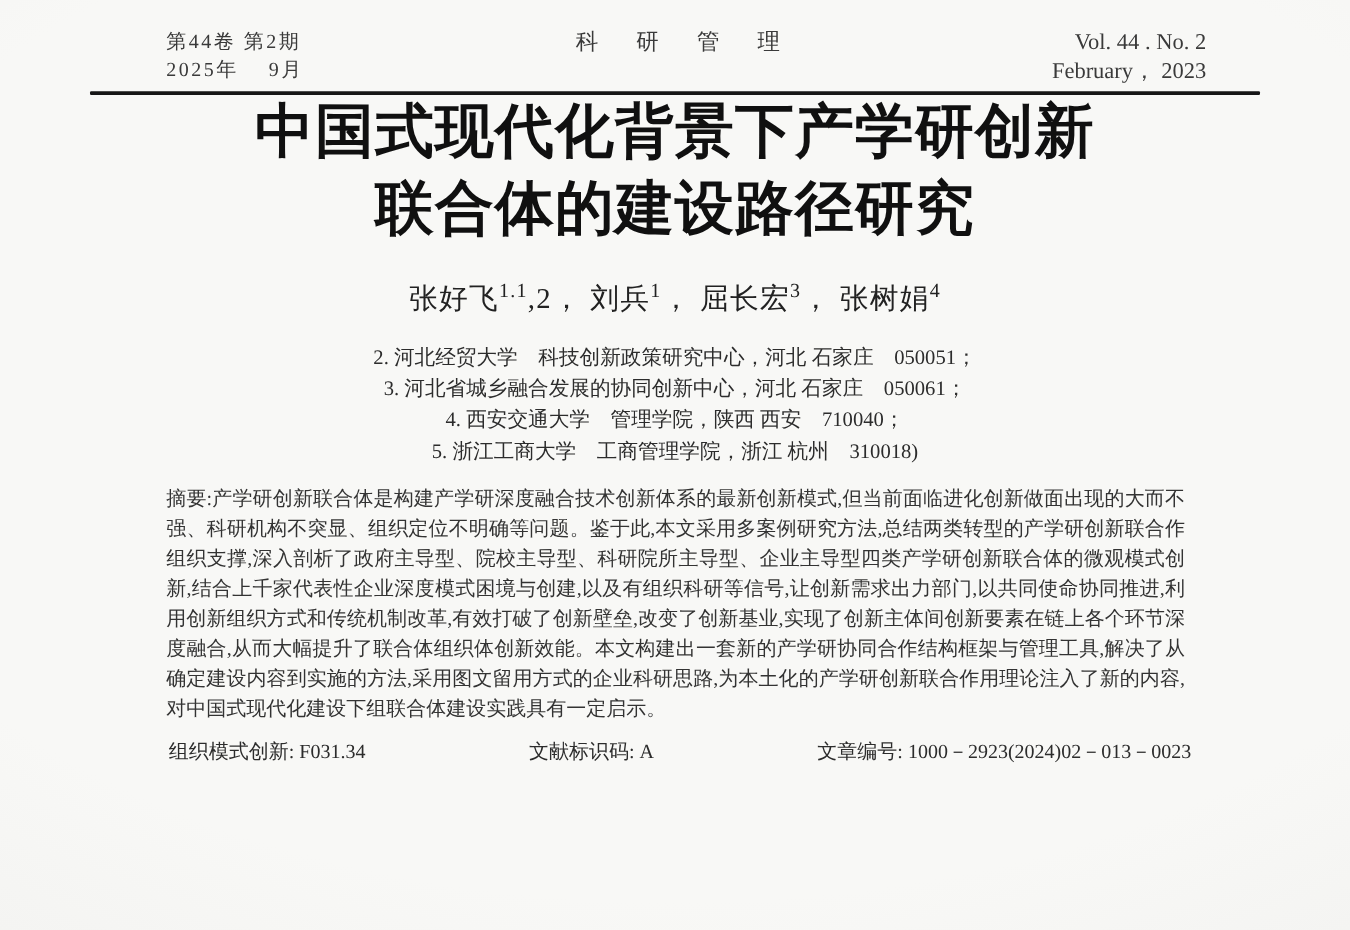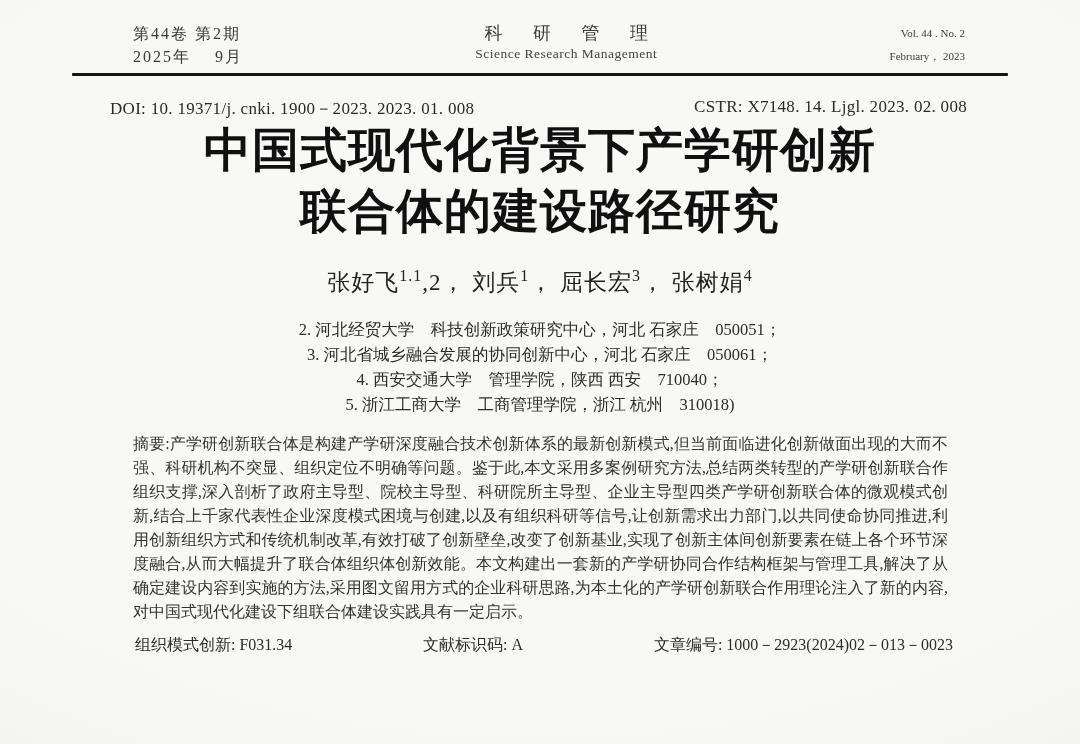--- a/index.html
+++ b/index.html
@@ -13,21 +13,21 @@
     font-family:"Liberation Serif","DejaVu Serif",serif;
     color:#2e2e2e;
     filter: blur(0.4px);
   }
   
   .hdr { display:flex; justify-content:space-between; align-items:flex-start; padding:2px 40px 0 58px; }
   .hdr-left { font-size:16px; line-height:23px; letter-spacing:2px; color:#3a3a3a; }
   .hdr-center { text-align:center; color:#3a3a3a; }
   .journal-cn { font-size:18px; letter-spacing:13px; text-indent:13px; line-height:22px; }
   .journal-en { font-size:13.5px; letter-spacing:0.5px; line-height:20px; color:#444; }
-  .hdr-right { text-align:right; font-size:11px; line-height:23px; color:#3a3a3a; }
+  .hdr-right { text-align:right; font-size:18px; line-height:23px; color:#3a3a3a; }
   .rule { height:3px; background:#161616; margin:5px -3px 0 -3px; border-radius:1px; }
   
   .doi-row { display:flex; justify-content:space-between; margin-top:21px; padding:0 38px 0 35px; font-size:17px; letter-spacing:0.3px; color:#2a2a2a; }
   
   .title { text-align:center; font-weight:bold; color:#101010; font-size:47px; line-height:61px; letter-spacing:1px; }
   
   .authors { margin-top:25px; text-align:center; font-size:23px; color:#222; letter-spacing:1px; }
   .authors sup { font-size:16px; }
   
   .affils { margin-top:19px; text-align:center; font-size:16.5px; line-height:25px; color:#2c2c2c; }
@@ -42,34 +42,29 @@
 
 <div class="page">
 
   <div class="hdr">
     <div class="hdr-left">
       <div>第44卷 第2期</div>
       <div>2025年　 9月</div>
     </div>
     <div class="hdr-center">
       <div class="journal-cn">科 研 管 理</div>
-      <div class="journal-en">Science Research Management</div>
     </div>
     <div class="hdr-right">
       <div>Vol. 44 . No. 2</div>
       <div>February，  2023</div>
     </div>
   </div>
 
   <div class="rule"></div>
 
-  <div class="doi-row">
-    <span>DOI: 10. 19371/j. cnki. 1900－2023. 2023. 01. 008</span>
-    <span>CSTR: X7148. 14. Ljgl. 2023. 02. 008</span>
-  </div>
 
   <div class="title">
     <div>中国式现代化背景下产学研创新</div>
     <div>联合体的建设路径研究</div>
   </div>
 
   <div class="authors">
     <span><span>张好飞</span><sup>1.1</sup><span>,2，  </span></span>
     <span><span>刘兵</span><sup>1</sup><span>，</span></span>
     <span><span>屈长宏</span><sup>3</sup><span>，</span></span>

